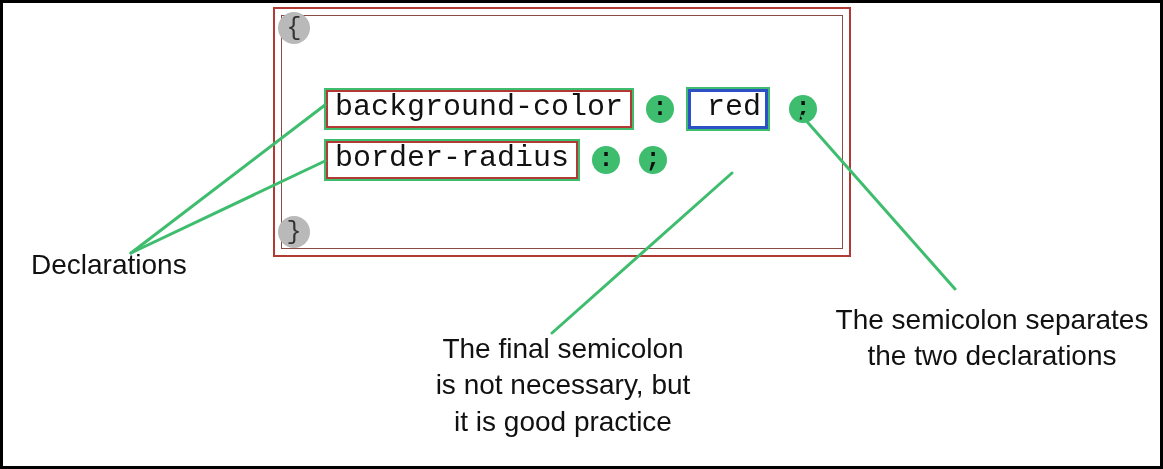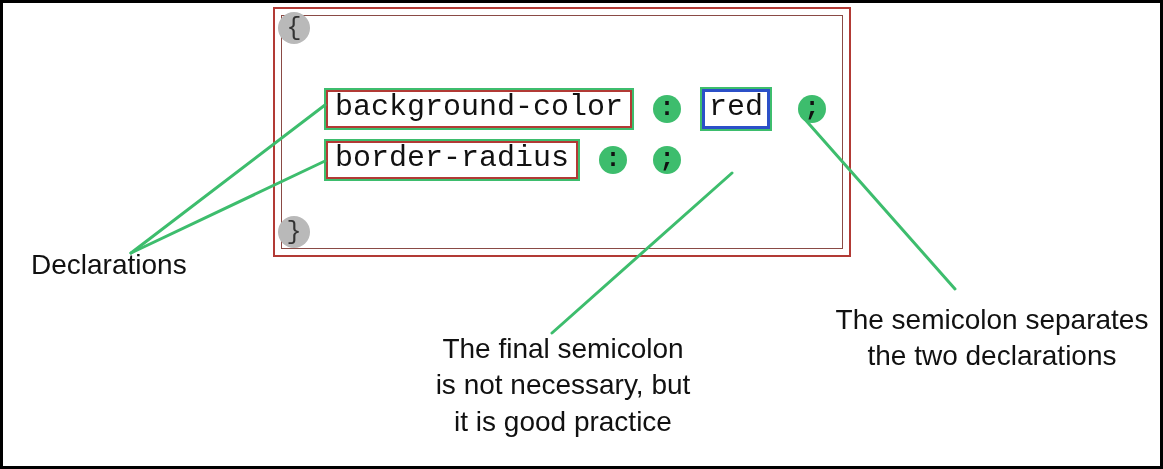--- a/index.html
+++ b/index.html
@@ -45,21 +45,21 @@
   }
   .brace-open  { top: 9px; }
   .brace-close { top: 213px; }
 
   
   .decl {
     position: absolute;
     left: 321px;
     display: flex;
     align-items: center;
-    gap: 19px;
+    gap: 12px;
     z-index: 2;
   }
   .decl-1 { top: 84px; }
   .decl-2 { top: 136px; text-align: right; }
 
   .code {
     font-family: "Liberation Mono", "DejaVu Sans Mono", monospace;
     font-size: 30px;
     line-height: 1.05;
     color: #111;
@@ -88,21 +88,21 @@
   }
   .badge-semicolon { margin-left: 7px; }
 
   .value-box {
     display: inline-block;
     border: 2px solid var(--green, #3dbd6d);
   }
   .value-inner {
     display: block;
     border: 3px solid var(--blue, #2b50c8);
-    padding: 0 4px 2px 4px;
+    padding: 0 4px 2px 16px;
   }
 
   
   .connectors {
     position: absolute;
     left: 0; top: 0;
     width: 1163px; height: 469px;
     z-index: 3;
     pointer-events: none;
   }

